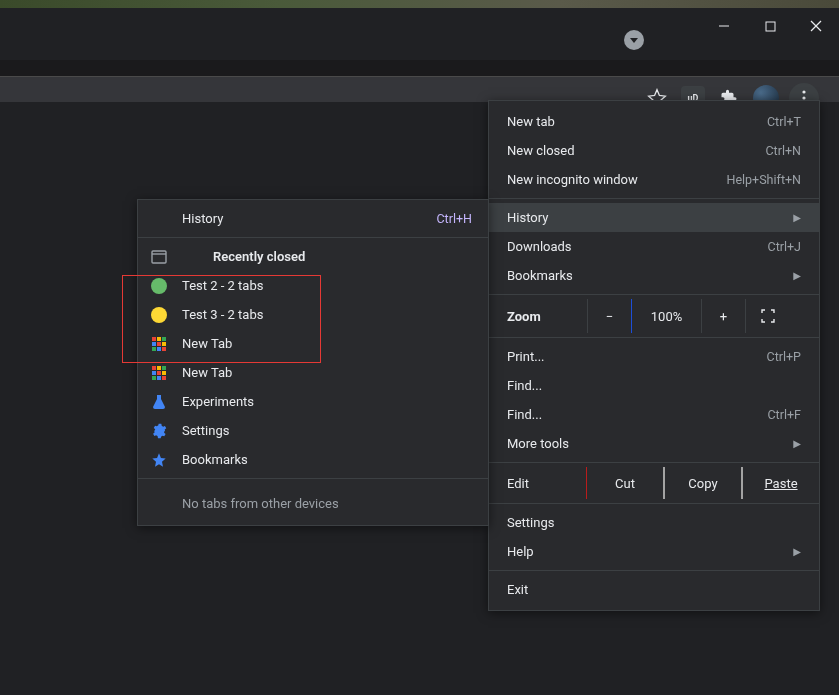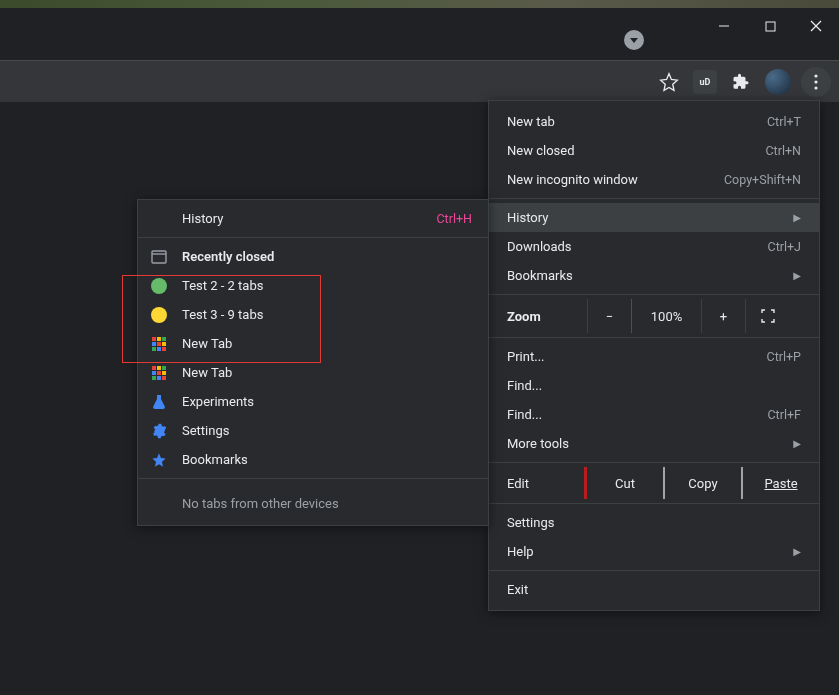--- a/index.html
+++ b/index.html
@@ -51,29 +51,29 @@
     width: 20px;
     height: 20px;
     border-radius: 50%;
     background: #9aa0a6;
     display: flex;
     align-items: center;
     justify-content: center;
   }
   .toolbar {
     position: absolute;
-    top: 60px;
+    top: 76px;
     left: 0; right: 0;
     height: 42px;
     background: #35363a;
     border-top: 1px solid #4a4a4a;
     display: flex;
     justify-content: flex-end;
     align-items: center;
-    padding-right: 8px;
+    padding-right: 20px;
     gap: 10px;
   }
   .toolbar-icon {
     width: 28px;
     height: 28px;
     display: flex;
     align-items: center;
     justify-content: center;
     color: #e8eaed;
     border-radius: 50%;
@@ -146,21 +146,21 @@
     border-left: 1px solid #3c4043;
     color: #e8eaed;
   }
   .zoom-pct { flex: 0 0 70px; border-left: 1px solid #1d4ed8; text-align: center;}
   .zoom-full { flex: 0 0 44px; border-left: 1px solid #3c4043;}
   .edit-row {
     height: 32px;
     display:flex;
     align-items:center;
   }
-  .edit-label { width: 98px; padding-left: 18px; border-right:3px solid #b91c1c; height:100%; display:flex;align-items:center;}
+  .edit-label { width: 98px; padding-left: 18px; border-right:1px solid #b91c1c; height:100%; display:flex;align-items:center;}
   .edit-cell {
     flex: 1;
     height: 100%;
     display:flex;align-items:center;justify-content:center;
     border-right: 2px solid #a3a3a3;
   }
   .edit-cell:last-child { border-right: none; text-decoration: underline; }
 
   
   .history-menu {
@@ -177,21 +177,21 @@
   }
   .h-row {
     height: 29px;
     display: flex;
     align-items: center;
     padding: 0 16px 0 44px;
     position: relative;
     justify-content: space-between;
   }
   .h-row.first { padding-left: 44px; }
-  .h-row .short { color: #ec4899; font-size: 12.5px; }
+  .h-row .short { color: #c4b5fd; font-size: 12.5px; }
   .h-icon {
     position: absolute;
     left: 12px;
     width: 18px; height: 18px;
     display:flex;align-items:center;justify-content:center;
   }
   .circle-dot {
     width: 16px; height: 16px; border-radius: 50%;
   }
   .grid-icon {
@@ -200,21 +200,21 @@
     grid-template-columns: repeat(3,1fr);
     grid-template-rows: repeat(3,1fr);
     gap: 1px;
   }
   .grid-icon span { width:100%; height:100%; }
   .highlight-box {
     position: absolute;
     border: 1px solid #e53935;
     pointer-events: none;
   }
-  .bold { font-weight: 600; }
+  .bold { font-weight: 600; margin-left: 31px; }
   .disabled-row {
     color: #9aa0a6;
     height: 40px;
     display:flex;align-items:center;
     padding-left: 44px;
   }
 </style>
 </head>
 <body>
 
@@ -278,21 +278,21 @@
   <div class="menu-row">
     <span>New tab</span>
     <span class="shortcut">Ctrl+T</span>
   </div>
   <div class="menu-row">
     <span>New closed</span>
     <span class="shortcut">Ctrl+N</span>
   </div>
   <div class="menu-row">
     <span>New incognito window</span>
-    <span class="shortcut">Copy+Shift+N</span>
+    <span class="shortcut">Help+Shift+N</span>
   </div>
   <div class="menu-sep"></div>
   <div class="menu-row hover">
     <span>History</span>
     <span class="submenu-arrow">▶</span>
   </div>
   <div class="menu-row">
     <span>Downloads</span>
     <span class="shortcut">Ctrl+J</span>
   </div>
@@ -370,21 +370,21 @@
   <div class="h-row">
     <div class="h-icon">
         <div class="circle-dot" id="dot1" style="background: rgb(102, 187, 106);"></div>
       </div>
     <span>Test 2 - 2 tabs</span>
   </div>
   <div class="h-row">
     <div class="h-icon">
         <div class="circle-dot" id="dot2" style="background: rgb(253, 216, 53);"></div>
       </div>
-    <span>Test 3 - 9 tabs</span>
+    <span>Test 3 - 2 tabs</span>
   </div>
 
   <div class="h-row">
     <div class="h-icon">
       <div class="grid-icon">
           <span style="background:#ea4335"></span>
           <span style="background:#fbbc04"></span>
           <span style="background:#34a853"></span>
           <span style="background:#4285f4"></span>
           <span style="background:#ea4335"></span>

